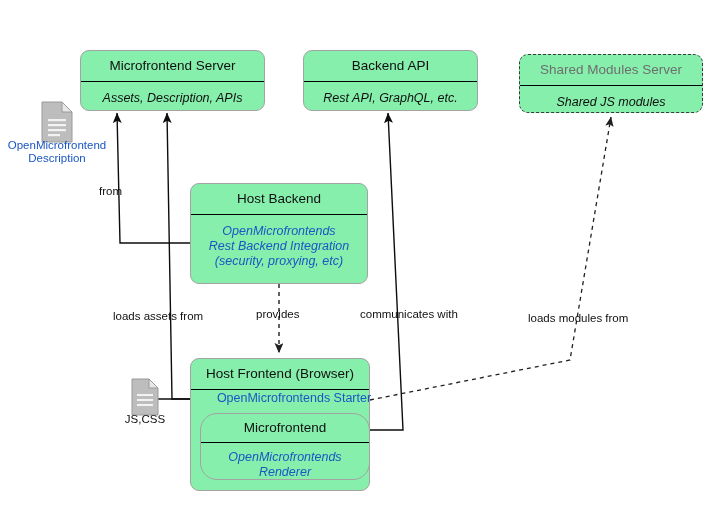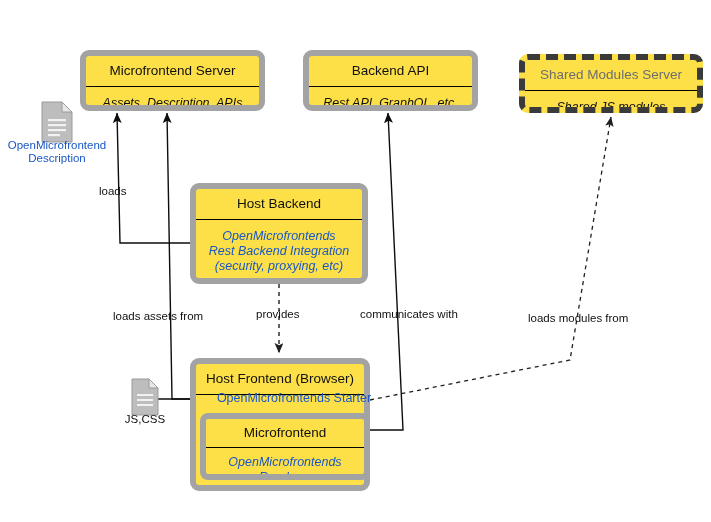--- a/index.html
+++ b/index.html
@@ -25,22 +25,22 @@
     position: absolute;
     left: 0;
     top: 0;
     width: 711px;
     height: 522px;
     pointer-events: none;
   }
   .node {
     position: absolute;
     box-sizing: border-box;
-    background: #fde047;
-    border: 6px solid #a3a3a3;
+    background: #86efac;
+    border: 1px solid #a3a3a3;
     border-radius: 9px;
     overflow: hidden;
   }
   .node.dashed {
     border-style: dashed;
     border-color: #3a3a3a;
   }
   .node .hdr {
     box-sizing: border-box;
     width: 100%;
@@ -185,29 +185,29 @@
       <div>(security, proxying, etc)</div>
     </div>
   </div>
 
   <div class="node" id="node-host-frontend" style="left:190px; top:358px; width:180px; height:133px;">
     <div class="hdr">Host Frontend (Browser)</div>
   </div>
 
   <div class="strip" style="left:204px; top:392px; width:180px;">OpenMicrofrontends Starter</div>
 
-  <div class="node" id="node-microfrontend" style="left:200px; top:413px; width:170px; height:67px;">
+  <div class="node" id="node-microfrontend" style="left:200px; top:413px; width:170px; height:67px;border-radius:17px;">
     <div class="hdr">Microfrontend</div>
     <div class="body blue">
       <div>OpenMicrofrontends</div>
       <div>Renderer</div>
     </div>
   </div>
 
-  <div class="edge-label" style="left:99px; top:186px;">loads</div>
+  <div class="edge-label" style="left:99px; top:186px;">from</div>
 
   <div class="edge-label" style="left:113px; top:311px;">loads assets from</div>
 
   <div class="edge-label" style="left:256px; top:309px;">provides</div>
 
   <div class="edge-label" style="left:360px; top:309px;">communicates with</div>
 
   <div class="edge-label" style="left:528px; top:313px;">loads modules from</div>
 
 </div>

